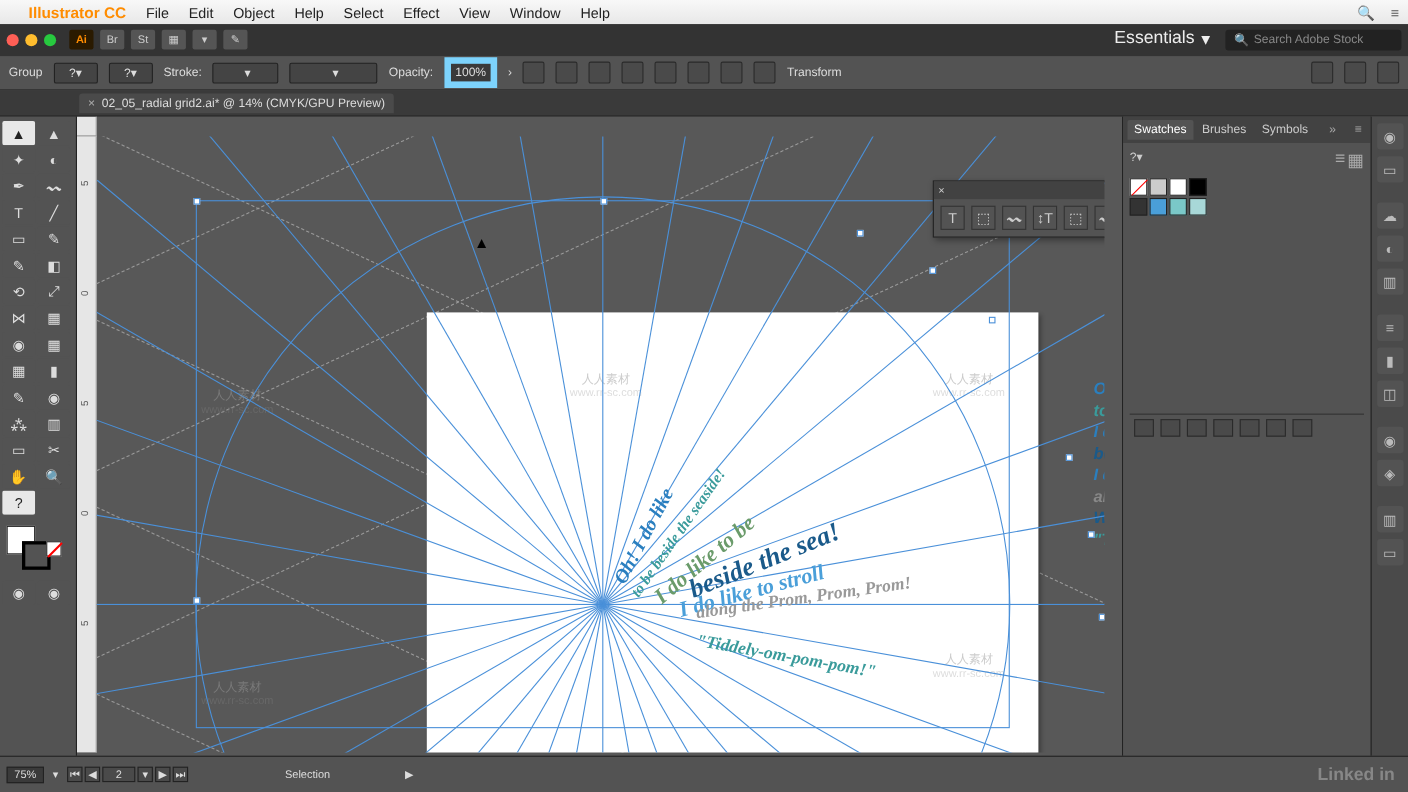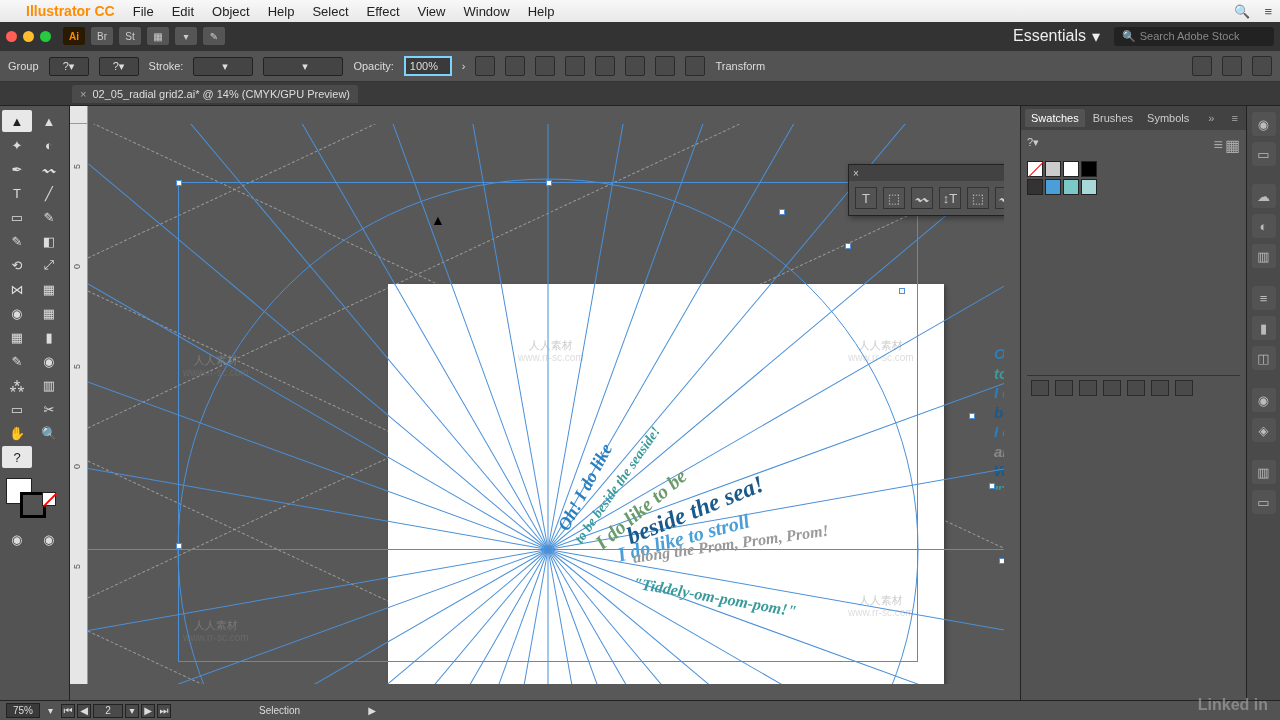--- a/index.html
+++ b/index.html
@@ -10,21 +10,21 @@
 .appbar { height:28px; background:#333; display:flex; align-items:center; padding:0 6px; gap:6px; }
 .traffic { display:flex; gap:6px; margin-right:6px; }
 .traffic span { width:11px; height:11px; border-radius:50%; display:inline-block; }
 .tl-r{background:#ff5f56;} .tl-y{background:#ffbd2e;} .tl-g{background:#27c93f;}
 .appbar .ic { width:22px; height:18px; background:#555; border-radius:2px; display:flex; align-items:center; justify-content:center; color:#ccc; font-size:10px; }
 .appbar .workspace { margin-left:auto; color:#eee; font-size:16px; padding:4px 8px; display:flex; align-items:flex-start; gap:6px; }
 .appbar .search { background:#222; border-radius:3px; padding:3px 8px; color:#888; font-size:11px; width:160px; display:flex; align-items:center; gap:4px; }
 .ctrlbar { height:32px; background:#535353; display:flex; align-items:center; padding:0 8px; gap:10px; font-size:11px; color:#ddd; border-top:1px solid #333; border-bottom:1px solid #333; }
 .ctrlbar .lbl{color:#ddd;}
 .ctrlbar .sel{background:#444;border:1px solid #222;padding:2px 6px;border-radius:2px;min-width:40px;display:inline-block;text-align:center;}
-.ctrlbar .opfield{background:#3a3a3a;border:2px solid #7dd3fc;padding:2px 4px;width:48px;}
+.ctrlbar .opfield{background:#3a3a3a;border:6px solid #7dd3fc;padding:2px 4px;width:48px;}
 .ctrlbar .iconbtn{width:20px;height:20px;background:#4a4a4a;border:1px solid #2a2a2a;border-radius:2px;}
 .ctrlbar .spacer{flex:1;}
 .tabrow { height:24px; background:#3a3a3a; display:flex; align-items:center; padding-left:72px; font-size:11px; color:#ddd; border-bottom:1px solid #222; }
 .tabrow .tab{display:flex;align-items:center;gap:6px;background:#4a4a4a;padding:3px 8px;border-radius:3px 3px 0 0;}
 .tabrow .close{color:#aaa;cursor:pointer;}
 .main { position:absolute; top:106px; left:0; right:0; bottom:20px; display:flex; }
 .tools { width:70px; background:#535353; border-right:1px solid #222; display:flex; flex-direction:column; padding:4px 2px; }
 .toolrow{display:flex;gap:2px;margin-bottom:2px;}
 .toolbtn{width:30px;height:22px;background:#535353;border:1px solid transparent;display:flex;align-items:center;justify-content:center;color:#ddd;font-size:13px;border-radius:2px;}
 .toolbtn.active{background:#e8e8e8;color:#222;}
@@ -61,21 +61,21 @@
 .rtabs .t{padding:3px 6px;border-radius:2px 2px 0 0;}
 .rtabs .t.active{background:#535353;color:#fff;}
 .rtabs .menu{margin-left:auto;color:#aaa;padding:0 4px;}
 .swpanel{flex:1;background:#535353;padding:6px;}
 .swrow{display:flex;gap:2px;margin-bottom:2px;}
 .sw{width:16px;height:16px;border:1px solid #222;}
 .swfoot{display:flex;gap:6px;padding:4px;border-top:1px solid #333;margin-top:180px;}
 .swfoot .fi{width:18px;height:16px;background:#4a4a4a;border:1px solid #2a2a2a;}
 .offtext{position:absolute;right:-260px;top:225px;width:240px;font-family:Georgia,serif;font-weight:bold;font-style:italic;font-size:15px;line-height:1.3;}
 .offtext div{white-space:nowrap;}
-.status{position:absolute;bottom:0;left:0;right:0;height:20px;background:#535353;display:flex;align-items:center;font-size:10px;color:#ddd;padding:3px 6px;gap:8px;border-top:1px solid #222;}
+.status{position:absolute;bottom:0;left:0;right:0;height:20px;background:#535353;display:flex;align-items:center;font-size:10px;color:#ddd;padding:16px 6px;gap:8px;border-top:1px solid #222;}
 .status .sel{background:#3a3a3a;border:1px solid #222;padding:1px 6px;}
 .status .nav{display:flex;gap:2px;}
 .status .nav span{width:14px;height:14px;background:#4a4a4a;border:1px solid #222;display:flex;align-items:center;justify-content:center;}
 .linkedin{position:absolute;right:12px;bottom:6px;color:#aaa;font-size:16px;font-weight:bold;opacity:.6;}
 .wm{position:absolute;color:#bbb;font-size:10px;text-align:center;opacity:.5;line-height:1.2;pointer-events:none;}
 .wm .cn{font-size:11px;color:#999;}
 </style>
 </head>
 <body>
 

